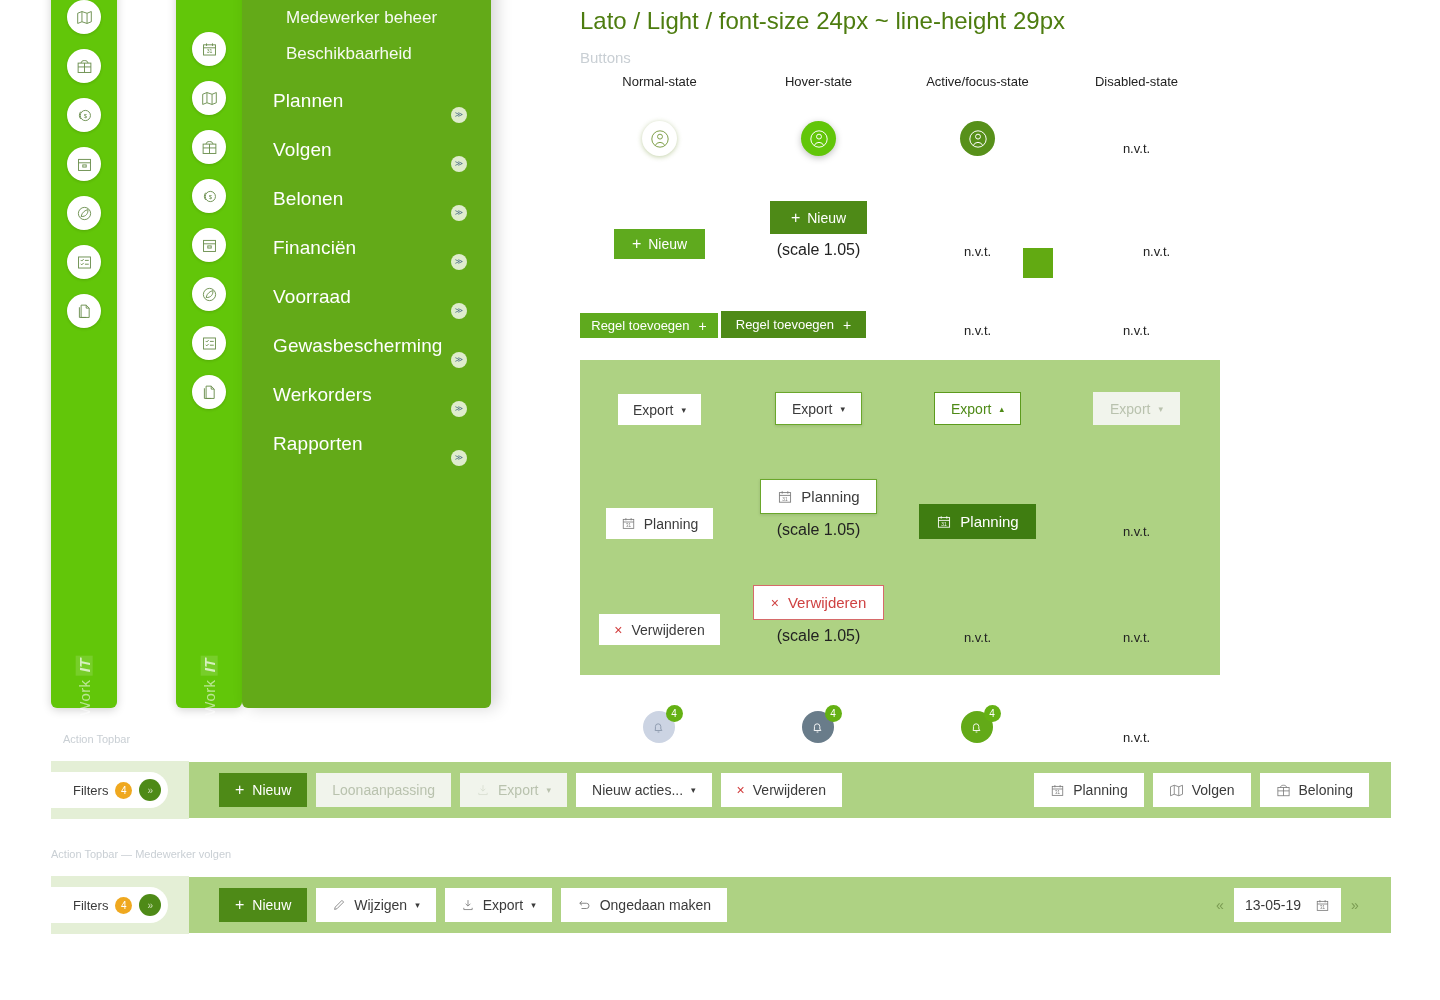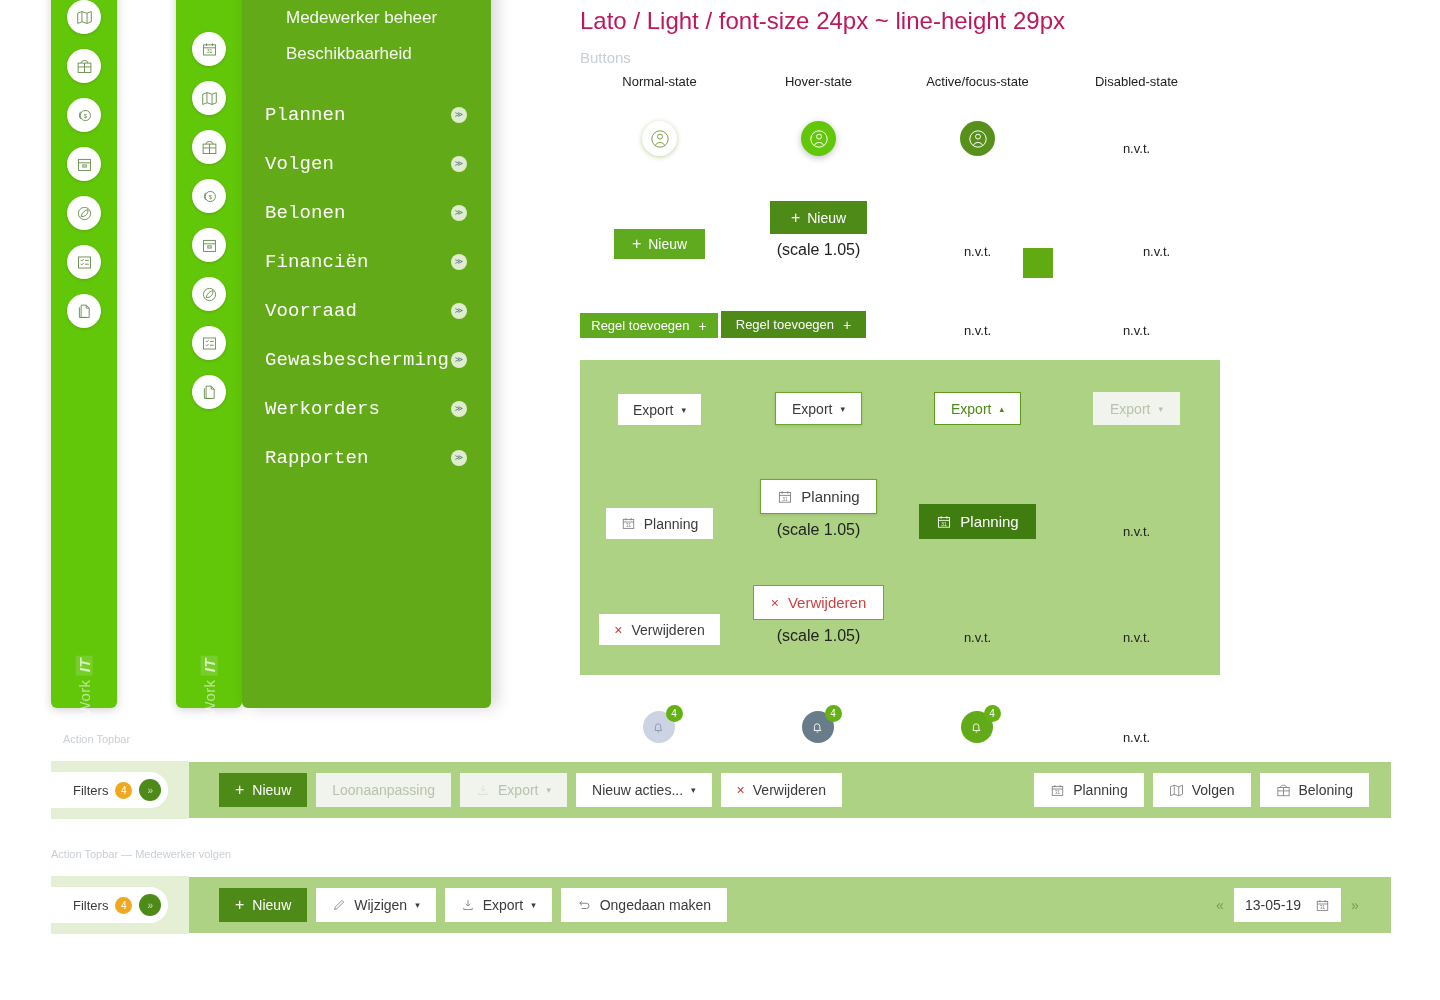--- a/index.html
+++ b/index.html
@@ -64,43 +64,42 @@
     position:absolute; top:40px; left:0; width:249px;
   }
   .drawer-head {
     color:#ffffff; font-size:17px; font-weight:300;
     padding:0 0 0 44px; line-height:36px;
     opacity:.95;
   }
   .drawer-row {
     position:relative;
     height:49px;
-    display:flex; align-items:center;
-    padding-left:23px;
-    font-family:Liberation Mono, monospace;
+    display:flex; 
+    padding-left:31px;
   }
   .drawer-row .lbl {
     color:#ffffff; font-size:19px; font-weight:300;
     letter-spacing:.1px;
   }
   .chev {
     position:absolute; right:24px; top:50%;
     margin-top:-8px;
     width:16px; height:16px; border-radius:50%;
     background:#dfeccd;
     display:flex; align-items:center; justify-content:center;
     font-size:8px; color:#4a6b85; line-height:1;
   }
 
   
   #content { position:absolute; left:580px; top:0; width:860px; }
 
   .type-title {
     font-size:24px; line-height:29px; font-weight:300;
-    color:#be185d; padding-top:6px;
+    color:#4d7c0f; padding-top:6px;
   }
   .section-cap {
     font-size:15px; color:#c9cfd4; margin-top:14px; margin-bottom:8px;
   }
 
   .state-head-row { display:flex; margin-top:8px; }
   .col { width:159px; text-align:center; }
   .col-head { font-size:13px; color:#222; }
   .nvt { font-size:13px; color:#222; }
 

